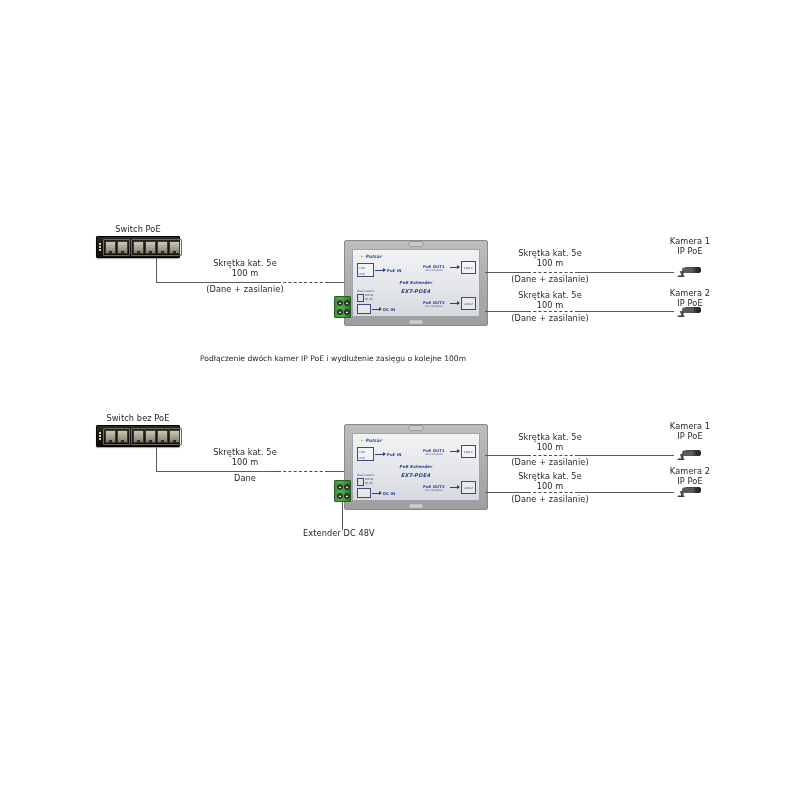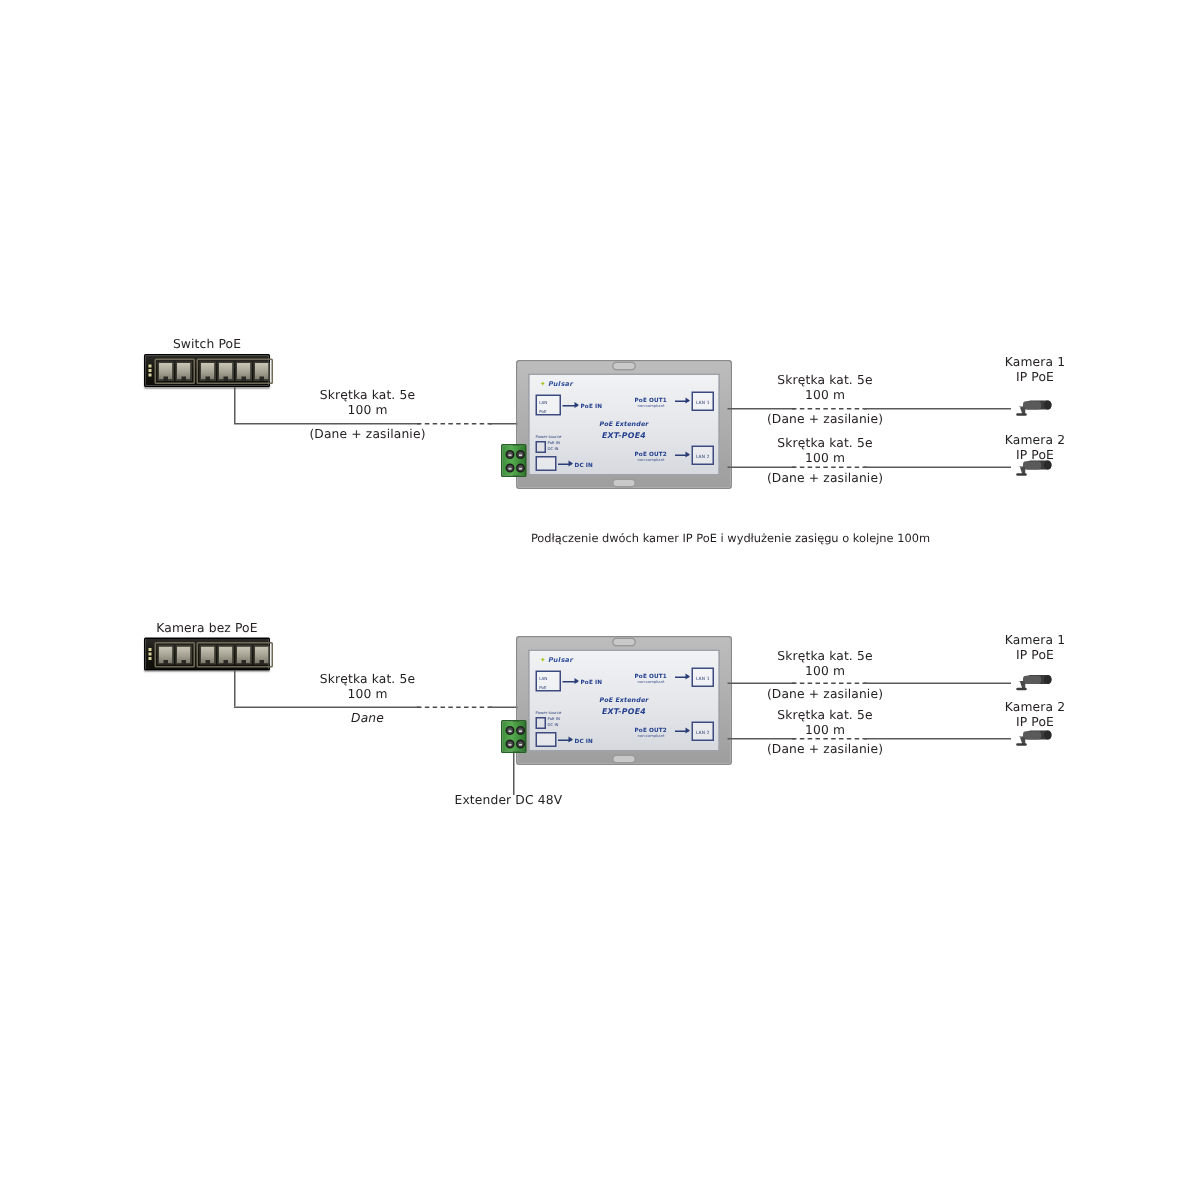--- a/index.html
+++ b/index.html
@@ -27,21 +27,21 @@
     font-size: 8.2px;
     line-height: 10.5px;
     color: #231f20;
     white-space: nowrap;
     letter-spacing: .1px;
   }
   .lbl.center { text-align: center; }
   .caption {
     font-size: 7.6px;
     line-height: 11px;
-    text-align: right;
+    text-align: left;
     color: #231f20;
     white-space: nowrap;
   }
 
   
   .line-solid {
     background: #5a5a5a;
     height: 1px;
   }
   .line-v {
@@ -385,21 +385,21 @@
         <path d="M8 9.5 L11.5 9.5 L11.5 14 L9.5 14 Z" fill="#4a4a4a"></path>
         <rect x="5.5" y="13.5" width="7" height="1.6" rx=".8" fill="#3b3b3b"></rect>
       </svg>
     </div>
 
     <div class="abs caption" style="left:200px;top:353px;width:420px;">Podłączenie dwóch kamer IP PoE i wydłużenie zasięgu o kolejne 100m</div>
   </div>
 
   <div class="abs" style="left:0;top:0;width:800px;height:600px;">
 
-    <div class="abs lbl center" style="left:78px;top:413px;width:120px;">Kamera bez PoE</div>
+    <div class="abs lbl center" style="left:78px;top:413px;width:120px;">Switch bez PoE</div>
 
     <div class="switch abs" style="left:96px;top:425px;">
       <div class="sw-leds">
         <div class="sw-led"></div>
         <div class="sw-led"></div>
         <div class="sw-led"></div>
       </div>
       <div class="sw-ports">
         <div class="sw-group">
           <div class="sw-port"></div>
@@ -414,21 +414,21 @@
       </div>
     </div>
 
     <div class="abs line-v" style="left:156px;top:447px;height:24px;"></div>
     <div class="abs line-solid" style="left:156px;top:471px;width:124px;"></div>
     <div class="abs line-dash" style="left:278px;top:471px;width:50px;"></div>
     <div class="abs line-solid" style="left:326px;top:471px;width:22px;"></div>
 
     <div class="abs lbl center" style="left:190px;top:447px;width:110px;">Skrętka kat. 5e</div>
     <div class="abs lbl center" style="left:190px;top:457px;width:110px;">100 m</div>
-    <div class="abs lbl center" style="left:190px;top:473px;width:110px;font-style:italic;">Dane</div>
+    <div class="abs lbl center" style="left:190px;top:473px;width:110px;">Dane</div>
 
     <div class="device" style="left:344px;top:424px;">
       <div class="dev-flange"></div>
       <div class="dev-tab" style="left:64px;top:1px;"></div>
       <div class="dev-tab" style="left:64px;top:79px;"></div>
 
       <div class="dev-body">
         <div class="dev-logo">
           <span class="star">✦</span>
           <span>Pulsar</span>

